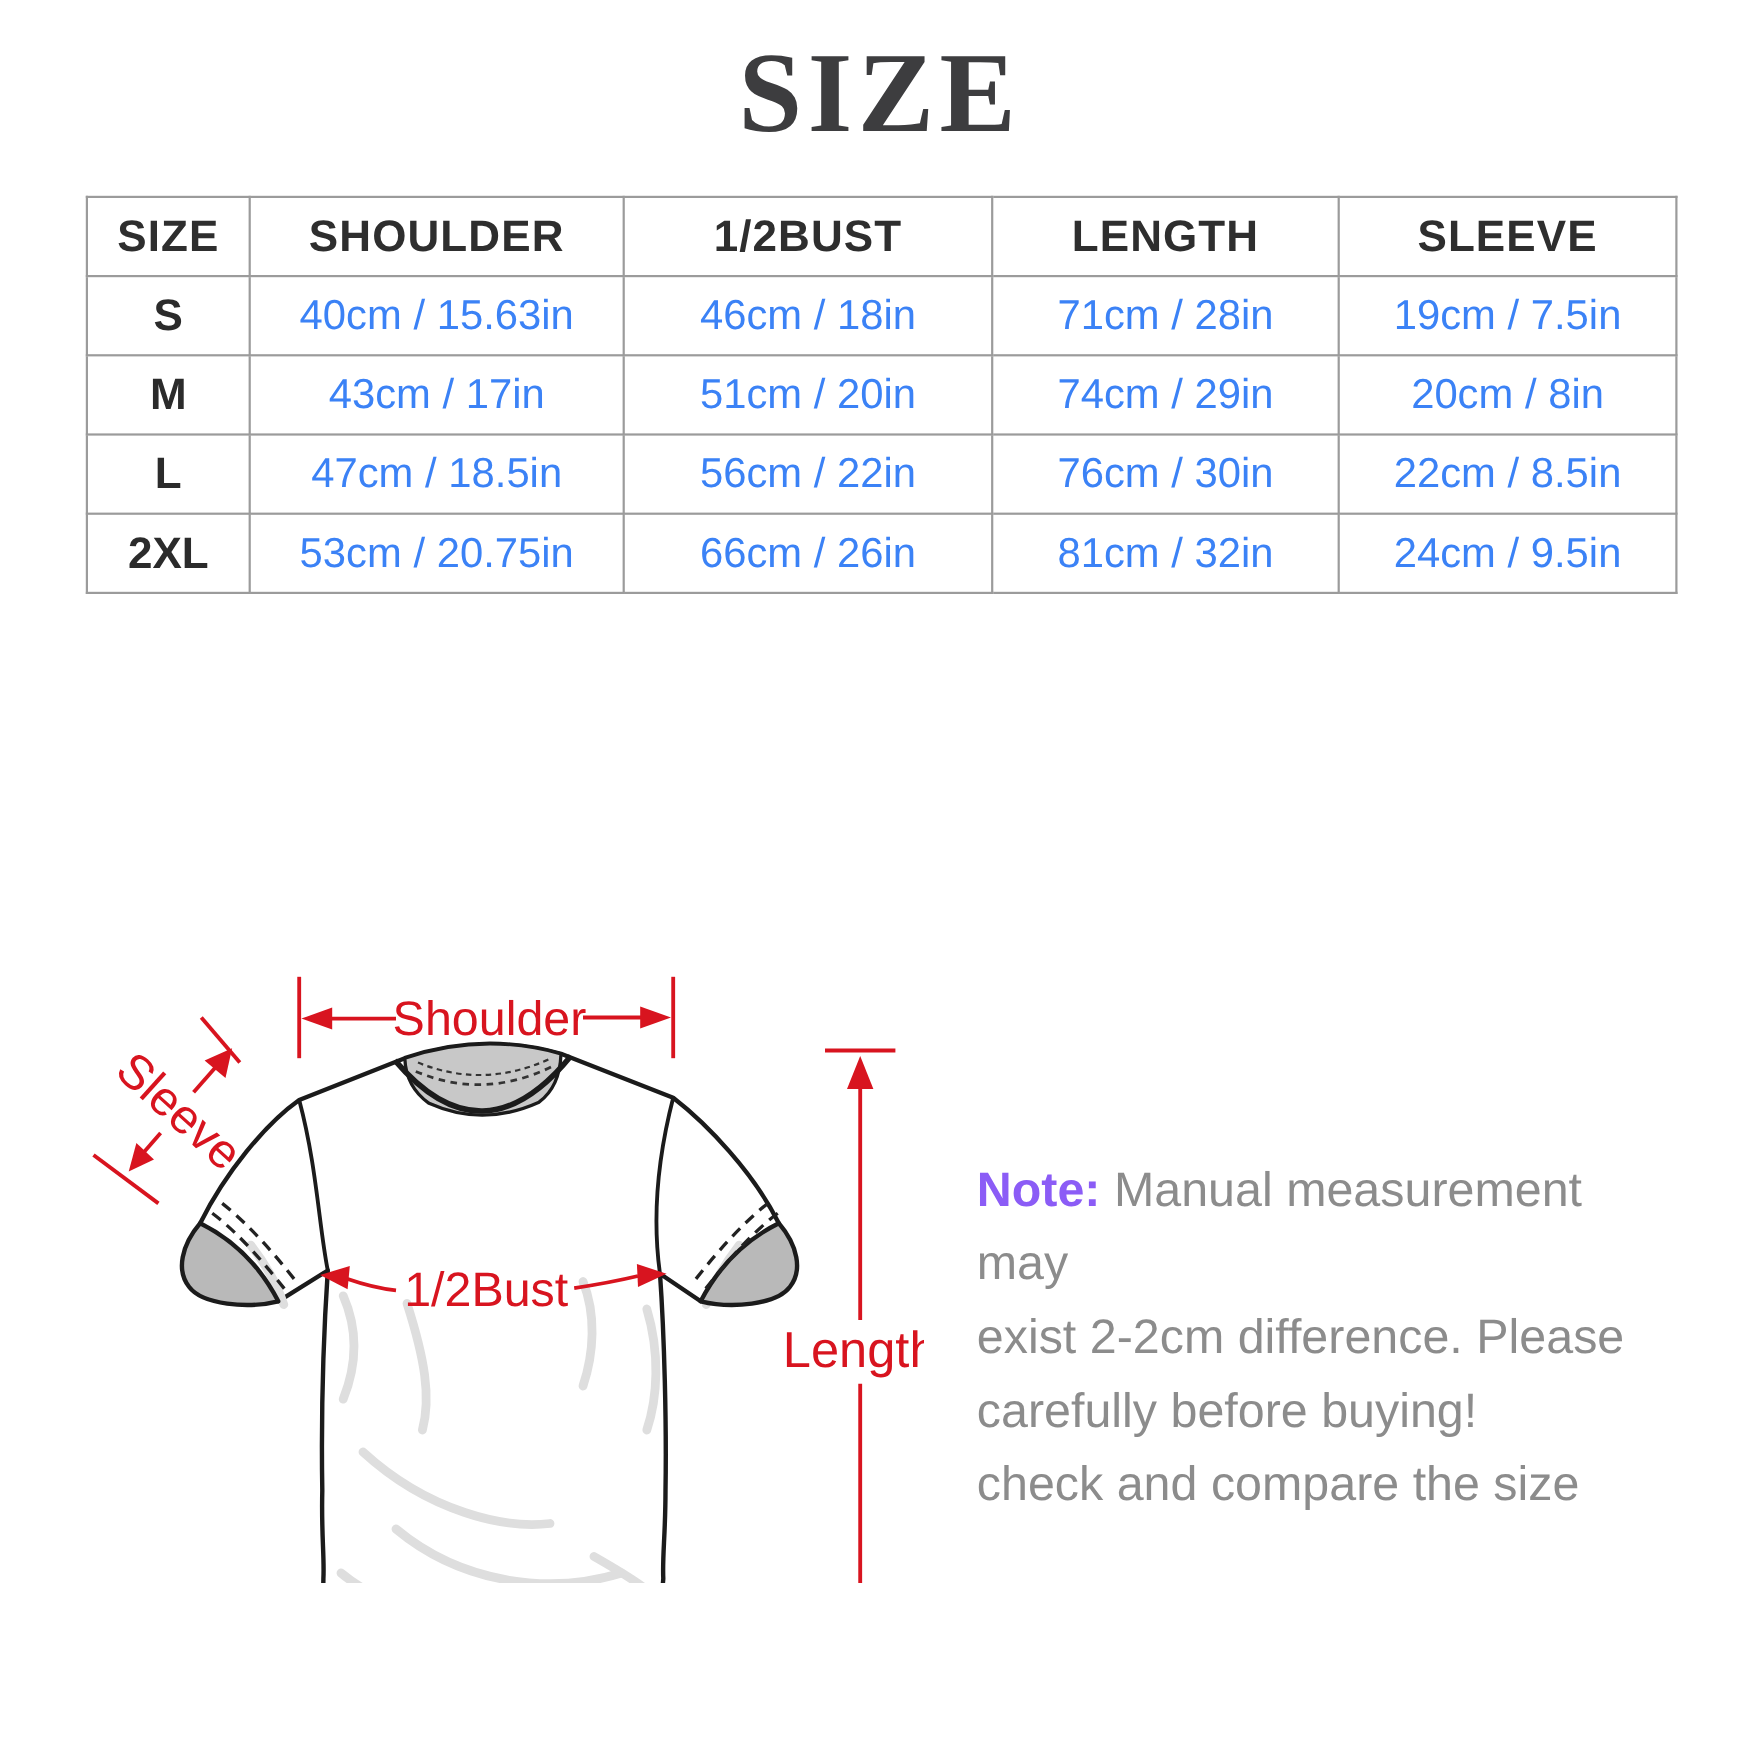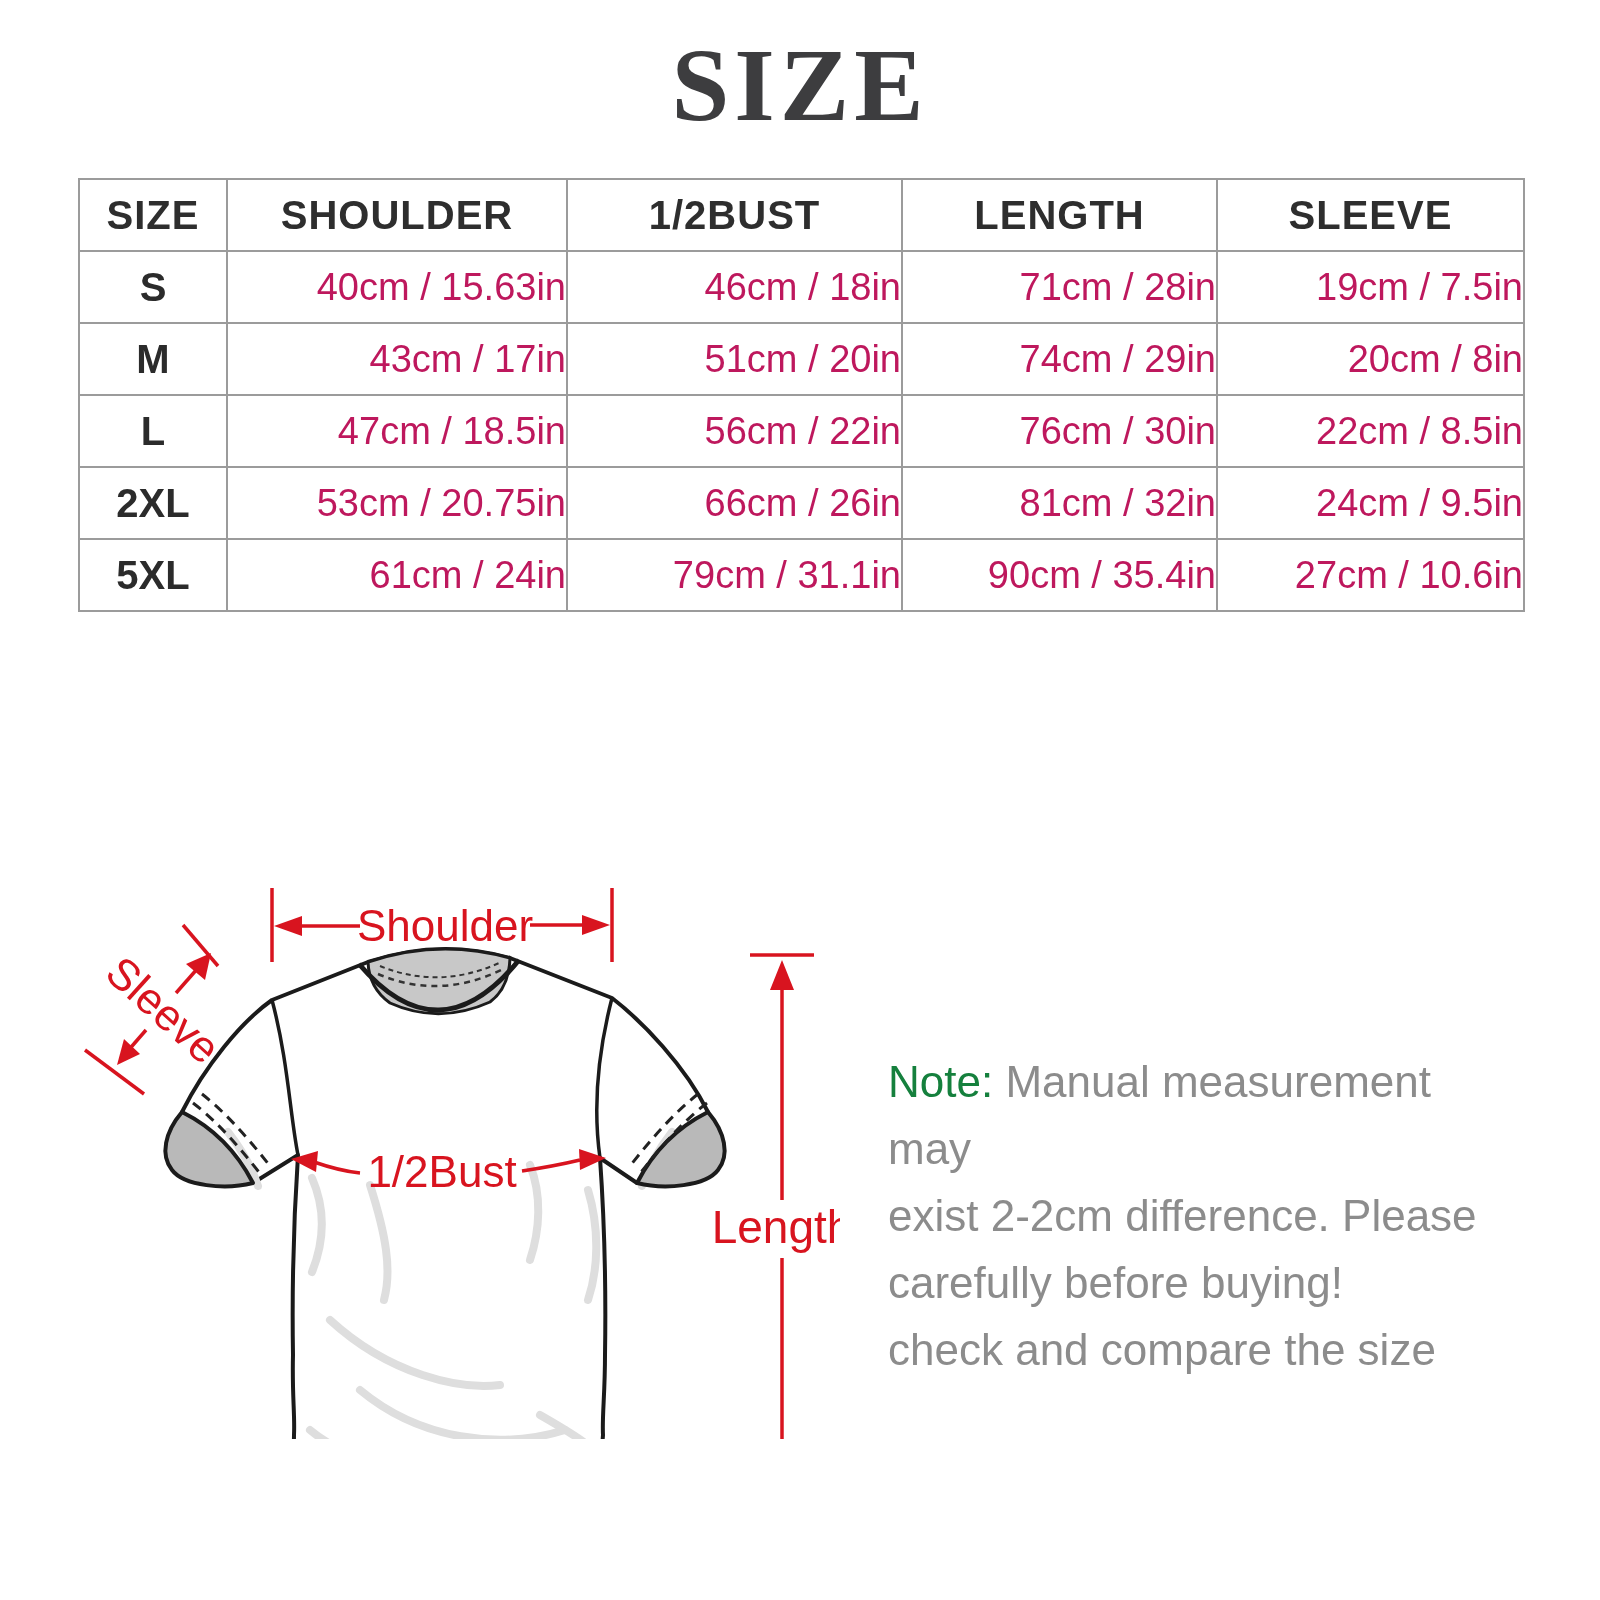--- a/index.html
+++ b/index.html
@@ -9,25 +9,25 @@
   #title{position:absolute;left:0;top:30px;width:1600px;text-align:center;
          font-family:"Liberation Serif", serif;font-weight:700;font-size:104px;
          color:#3d3d3f;letter-spacing:5px;line-height:1.05;}
   
   #size-table{position:absolute;left:78px;top:178px;width:1445px;border-collapse:collapse;
               table-layout:fixed;}
   #size-table th,#size-table td{border:2px solid #9b9b9b;text-align:center;vertical-align:middle;
               height:70px;padding:0;white-space:nowrap;}
   #size-table thead th{font-size:40px;font-weight:700;color:#2e2e2e;letter-spacing:1px;}
   #size-table tbody th{font-size:40px;font-weight:700;color:#2b2b2b;}
-  #size-table tbody td{font-size:38px;font-weight:400;color:#be185d;text-align:right;}
+  #size-table tbody td{font-size:38px;font-weight:400;color:#3b82f6;}
   
   #note{position:absolute;left:888px;top:1048px;width:620px;font-size:44px;line-height:67px;
         color:#8c8c8c;}
-  #note .note-label{font-weight:400;color:#15803d;}
+  #note .note-label{font-weight:700;color:#8b5cf6;}
   
   #diagram{position:absolute;left:60px;top:870px;width:780px;height:690px;}
   text.red-label{font-family:"Liberation Sans", sans-serif;fill:#d8141f;}
 </style>
 </head>
 <body>
 
 <div id="canvas">
 
   <div id="title">SIZE</div>
@@ -70,27 +70,20 @@
           <td>56cm / 22in</td>
           <td>76cm / 30in</td>
           <td>22cm / 8.5in</td>
         </tr>
         <tr>
           <th>2XL</th>
           <td>53cm / 20.75in</td>
           <td>66cm / 26in</td>
           <td>81cm / 32in</td>
           <td>24cm / 9.5in</td>
-        </tr>
-        <tr>
-          <th>5XL</th>
-          <td>61cm / 24in</td>
-          <td>79cm / 31.1in</td>
-          <td>90cm / 35.4in</td>
-          <td>27cm / 10.6in</td>
         </tr>
       </tbody>
   </table>
 
   <svg id="diagram" viewBox="0 0 780 690" xmlns="http://www.w3.org/2000/svg">
 
     <g>
 
       <path d="M212,130 L308,92 Q379,68 450,88 L552,128
            C583,152 625,196 648,242

